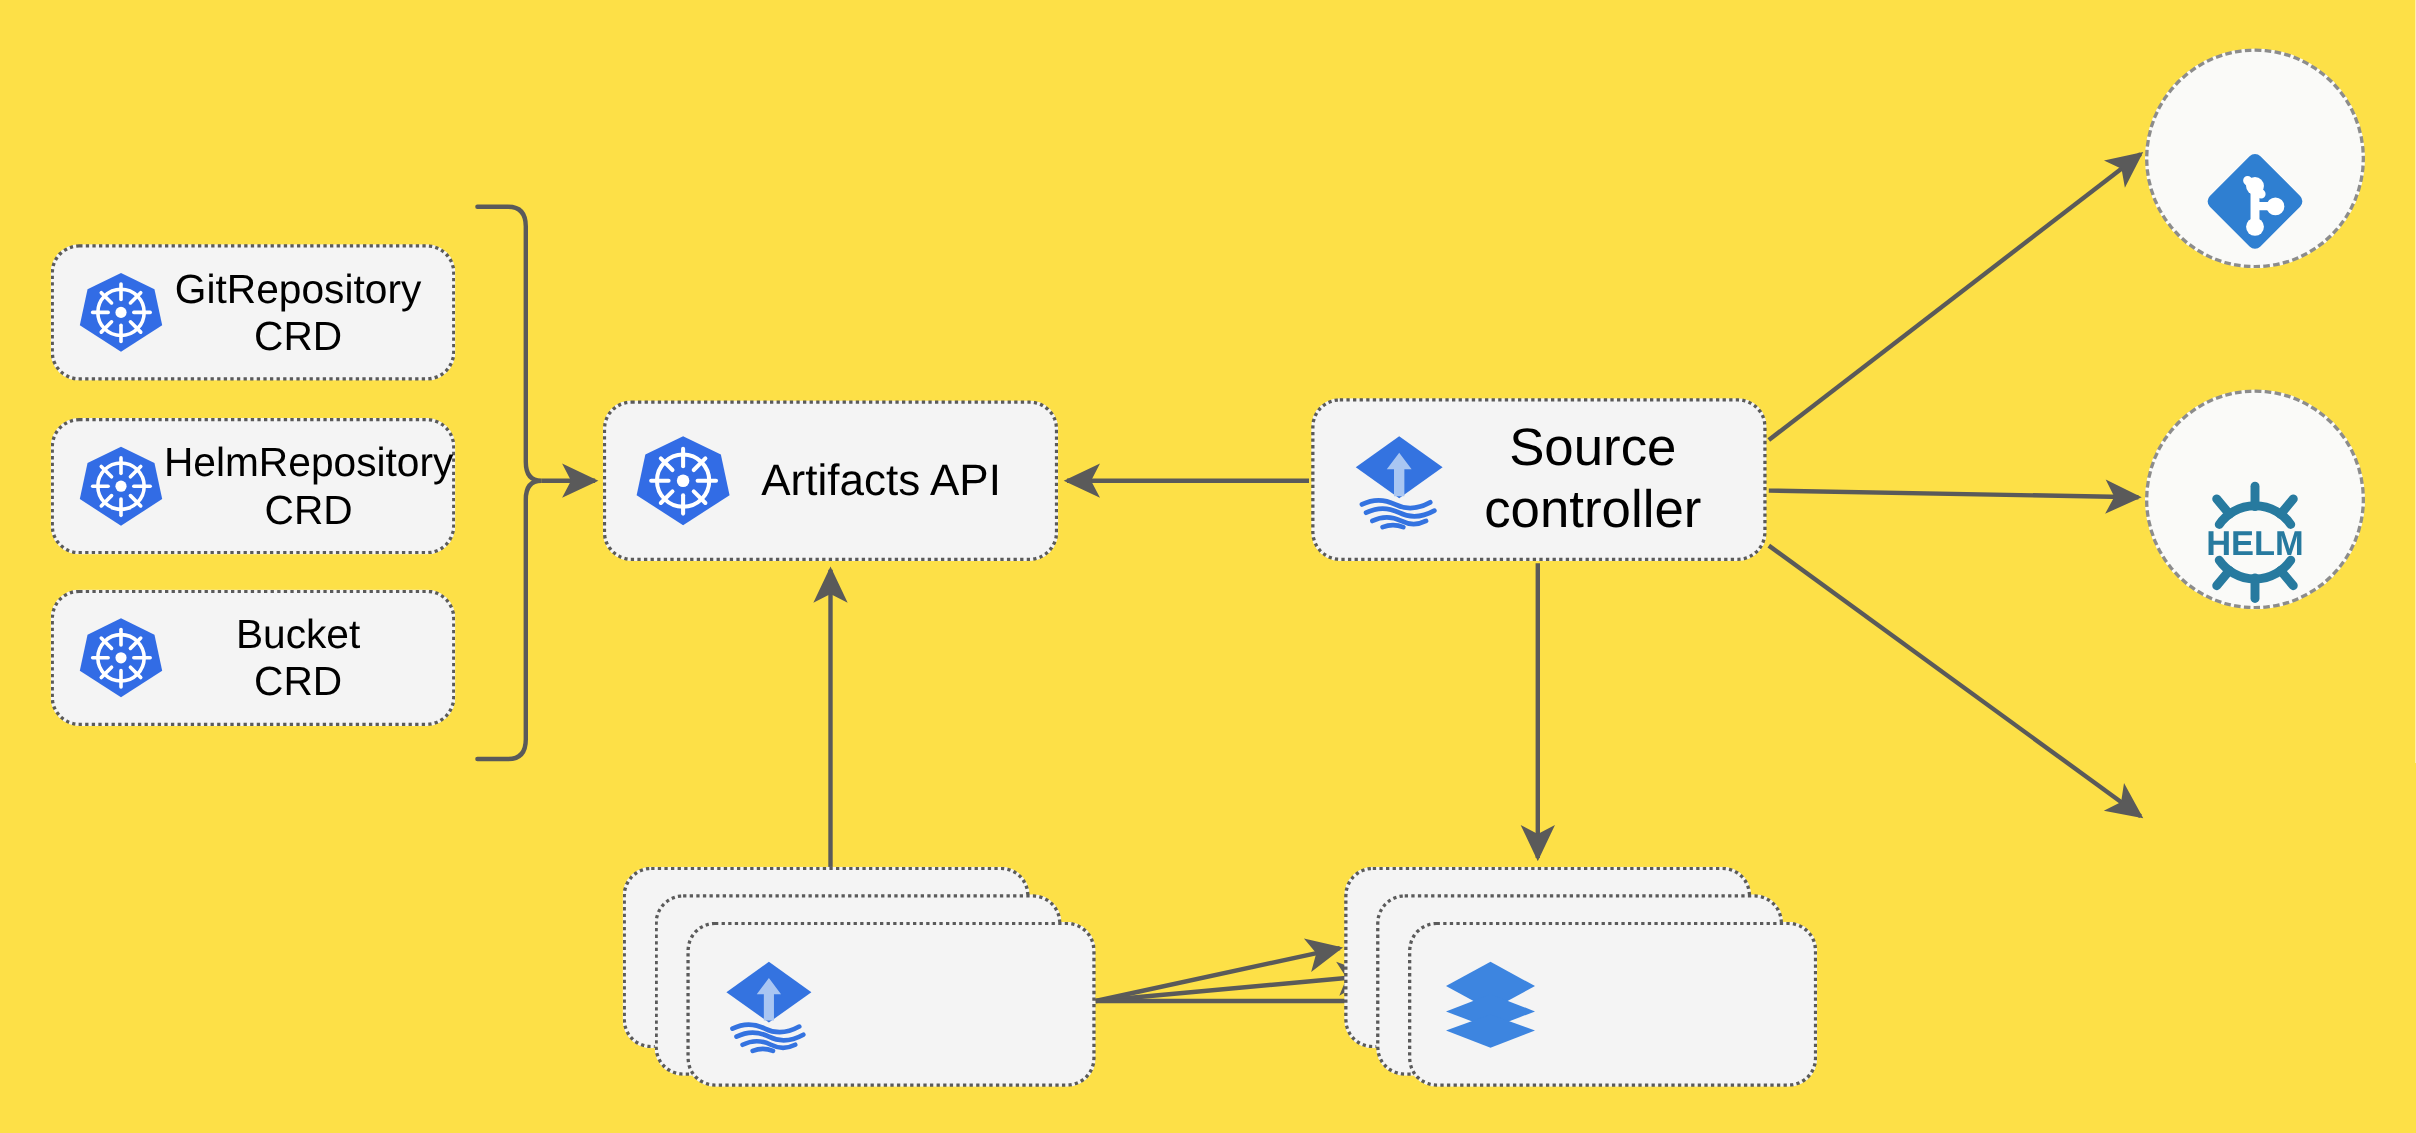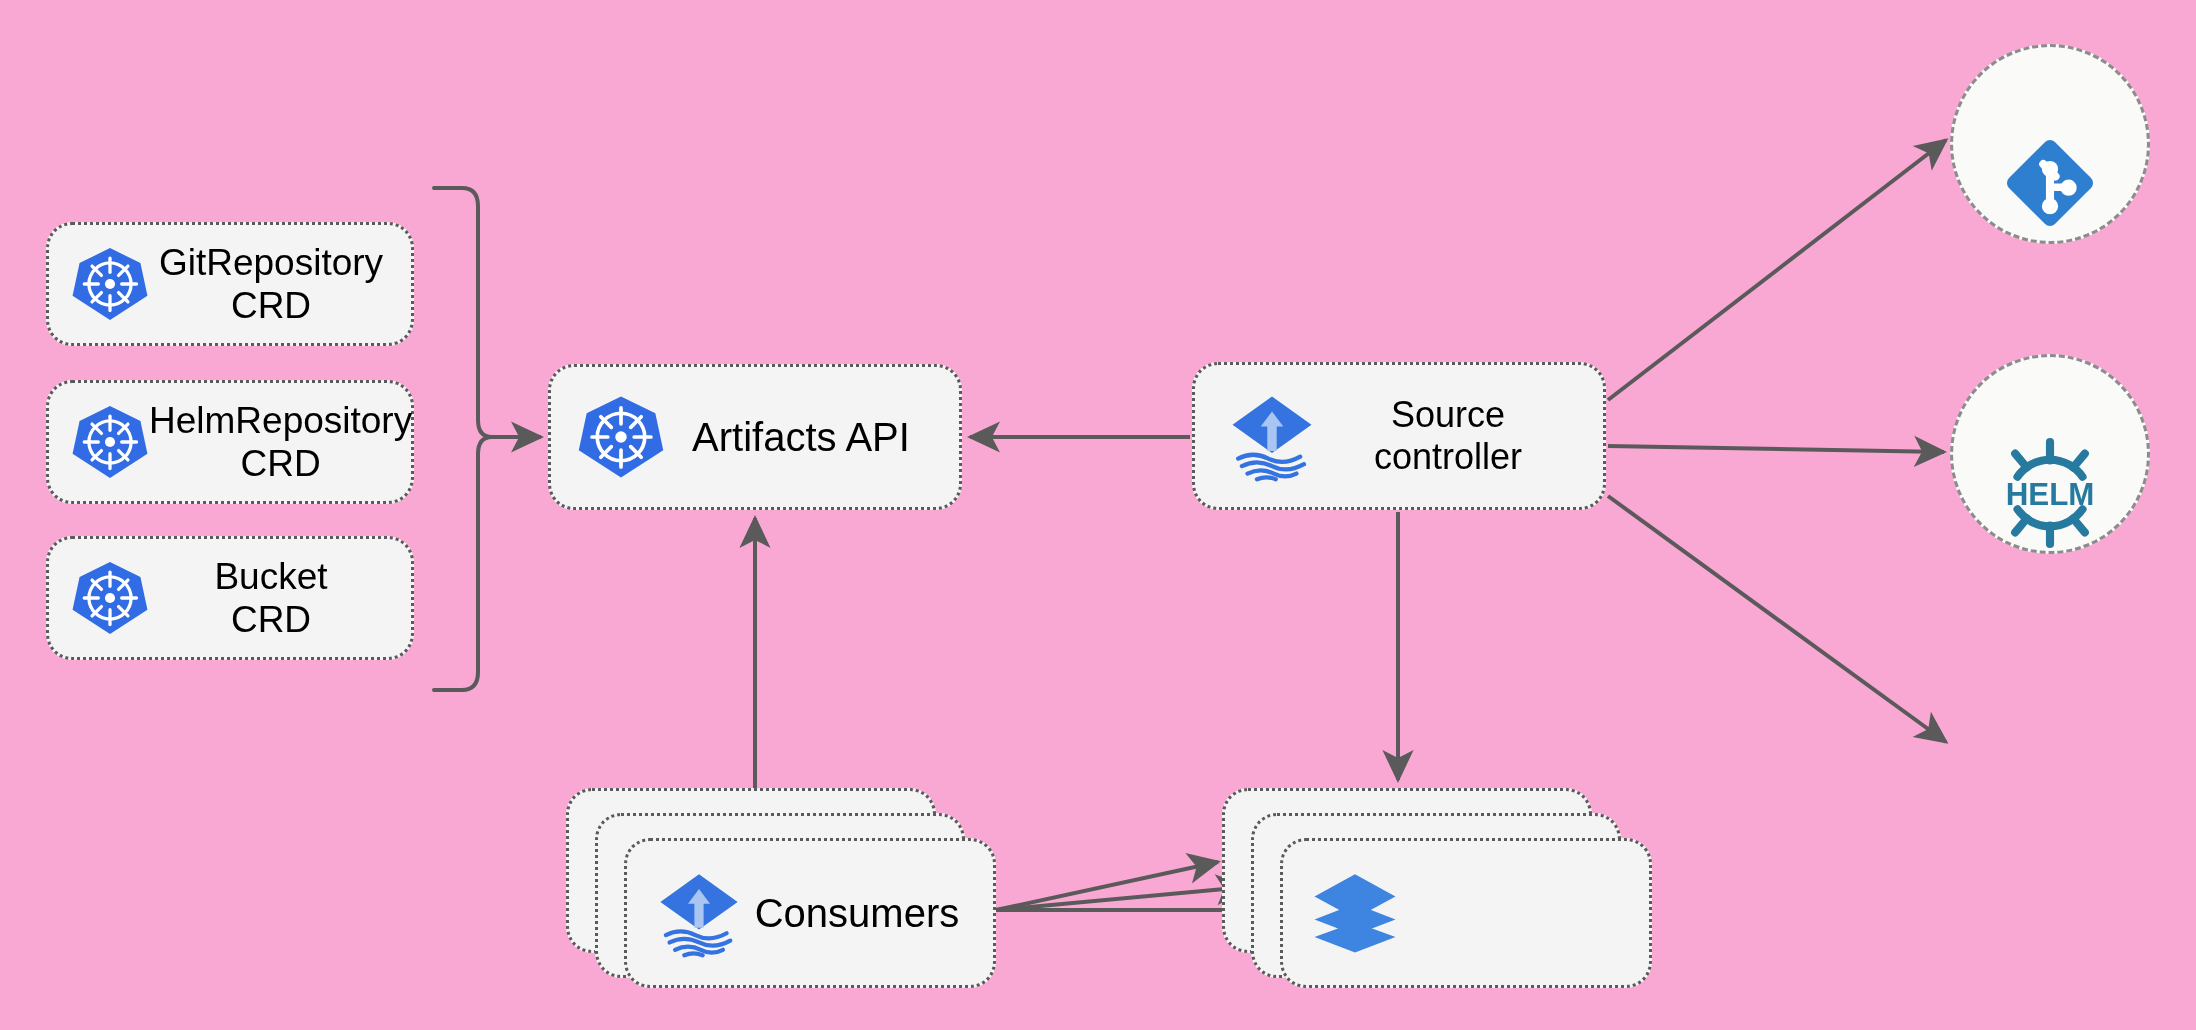--- a/index.html
+++ b/index.html
@@ -7,21 +7,21 @@
     padding: 0;
     background: #ffffff;
   }
   body {
     font-family: "Liberation Sans", sans-serif;
   }
   #canvas {
     position: relative;
     width: 2196px;
     height: 1030px;
-    background: #f9a8d4;
+    background: #fde047;
     overflow: hidden;
   }
   #edges {
     position: absolute;
     left: 0; top: 0;
     width: 2196px;
     height: 1030px;
     pointer-events: none;
   }
   .node {
@@ -67,21 +67,21 @@
   }
   #node-k8s-api .label { font-size: 40px; }
   #node-k8s-api .ico { width: 88px; height: 88px; }
 
   
   #node-source-controller {
     left: 1192px; top: 362px;
     width: 414px; height: 148px;
     padding: 0 26px 0 30px;
   }
-  #node-source-controller .label { font-size: 36px; }
+  #node-source-controller .label { font-size: 48px; }
   #node-source-controller .ico { width: 94px; height: 94px; }
 
   
   .stack { position: absolute; }
   .stack .card {
     position: absolute;
     box-sizing: border-box;
     background: #f4f4f4;
     border: 3px dotted #5a5a5a;
     border-radius: 26px;
@@ -269,21 +269,20 @@
           <polygon points="50,8 92,38 50,68 8,38" fill="#3473e0"></polygon>
           <path d="M50,24 L62,40 L55,40 L55,66 L45,66 L45,40 L38,40 Z" fill="#a9c6f2"></path>
           <g stroke="#3473e0" stroke-width="4.6" fill="none" stroke-linecap="round">
             <path d="M14,74 Q30,66 46,74 Q62,82 80,72"></path>
             <path d="M18,82 Q34,74 50,82 Q66,90 84,80"></path>
             <path d="M24,90 Q38,83 52,90 Q64,96 76,90"></path>
             <path d="M34,96 Q44,92 54,96"></path>
           </g>
         </svg>
       </span>
-      <span class="label">Consumers</span>
     </div>
   </div>
 
   <div class="stack" id="stack-artifacts">
     <div class="card back"></div>
     <div class="card mid"></div>
     <div class="card front">
       <span class="ico">
         <svg viewBox="0 0 100 100" width="100%" height="100%">
           <polygon points="50,8 94,32 50,56 6,32" fill="#3d85e0"></polygon>

